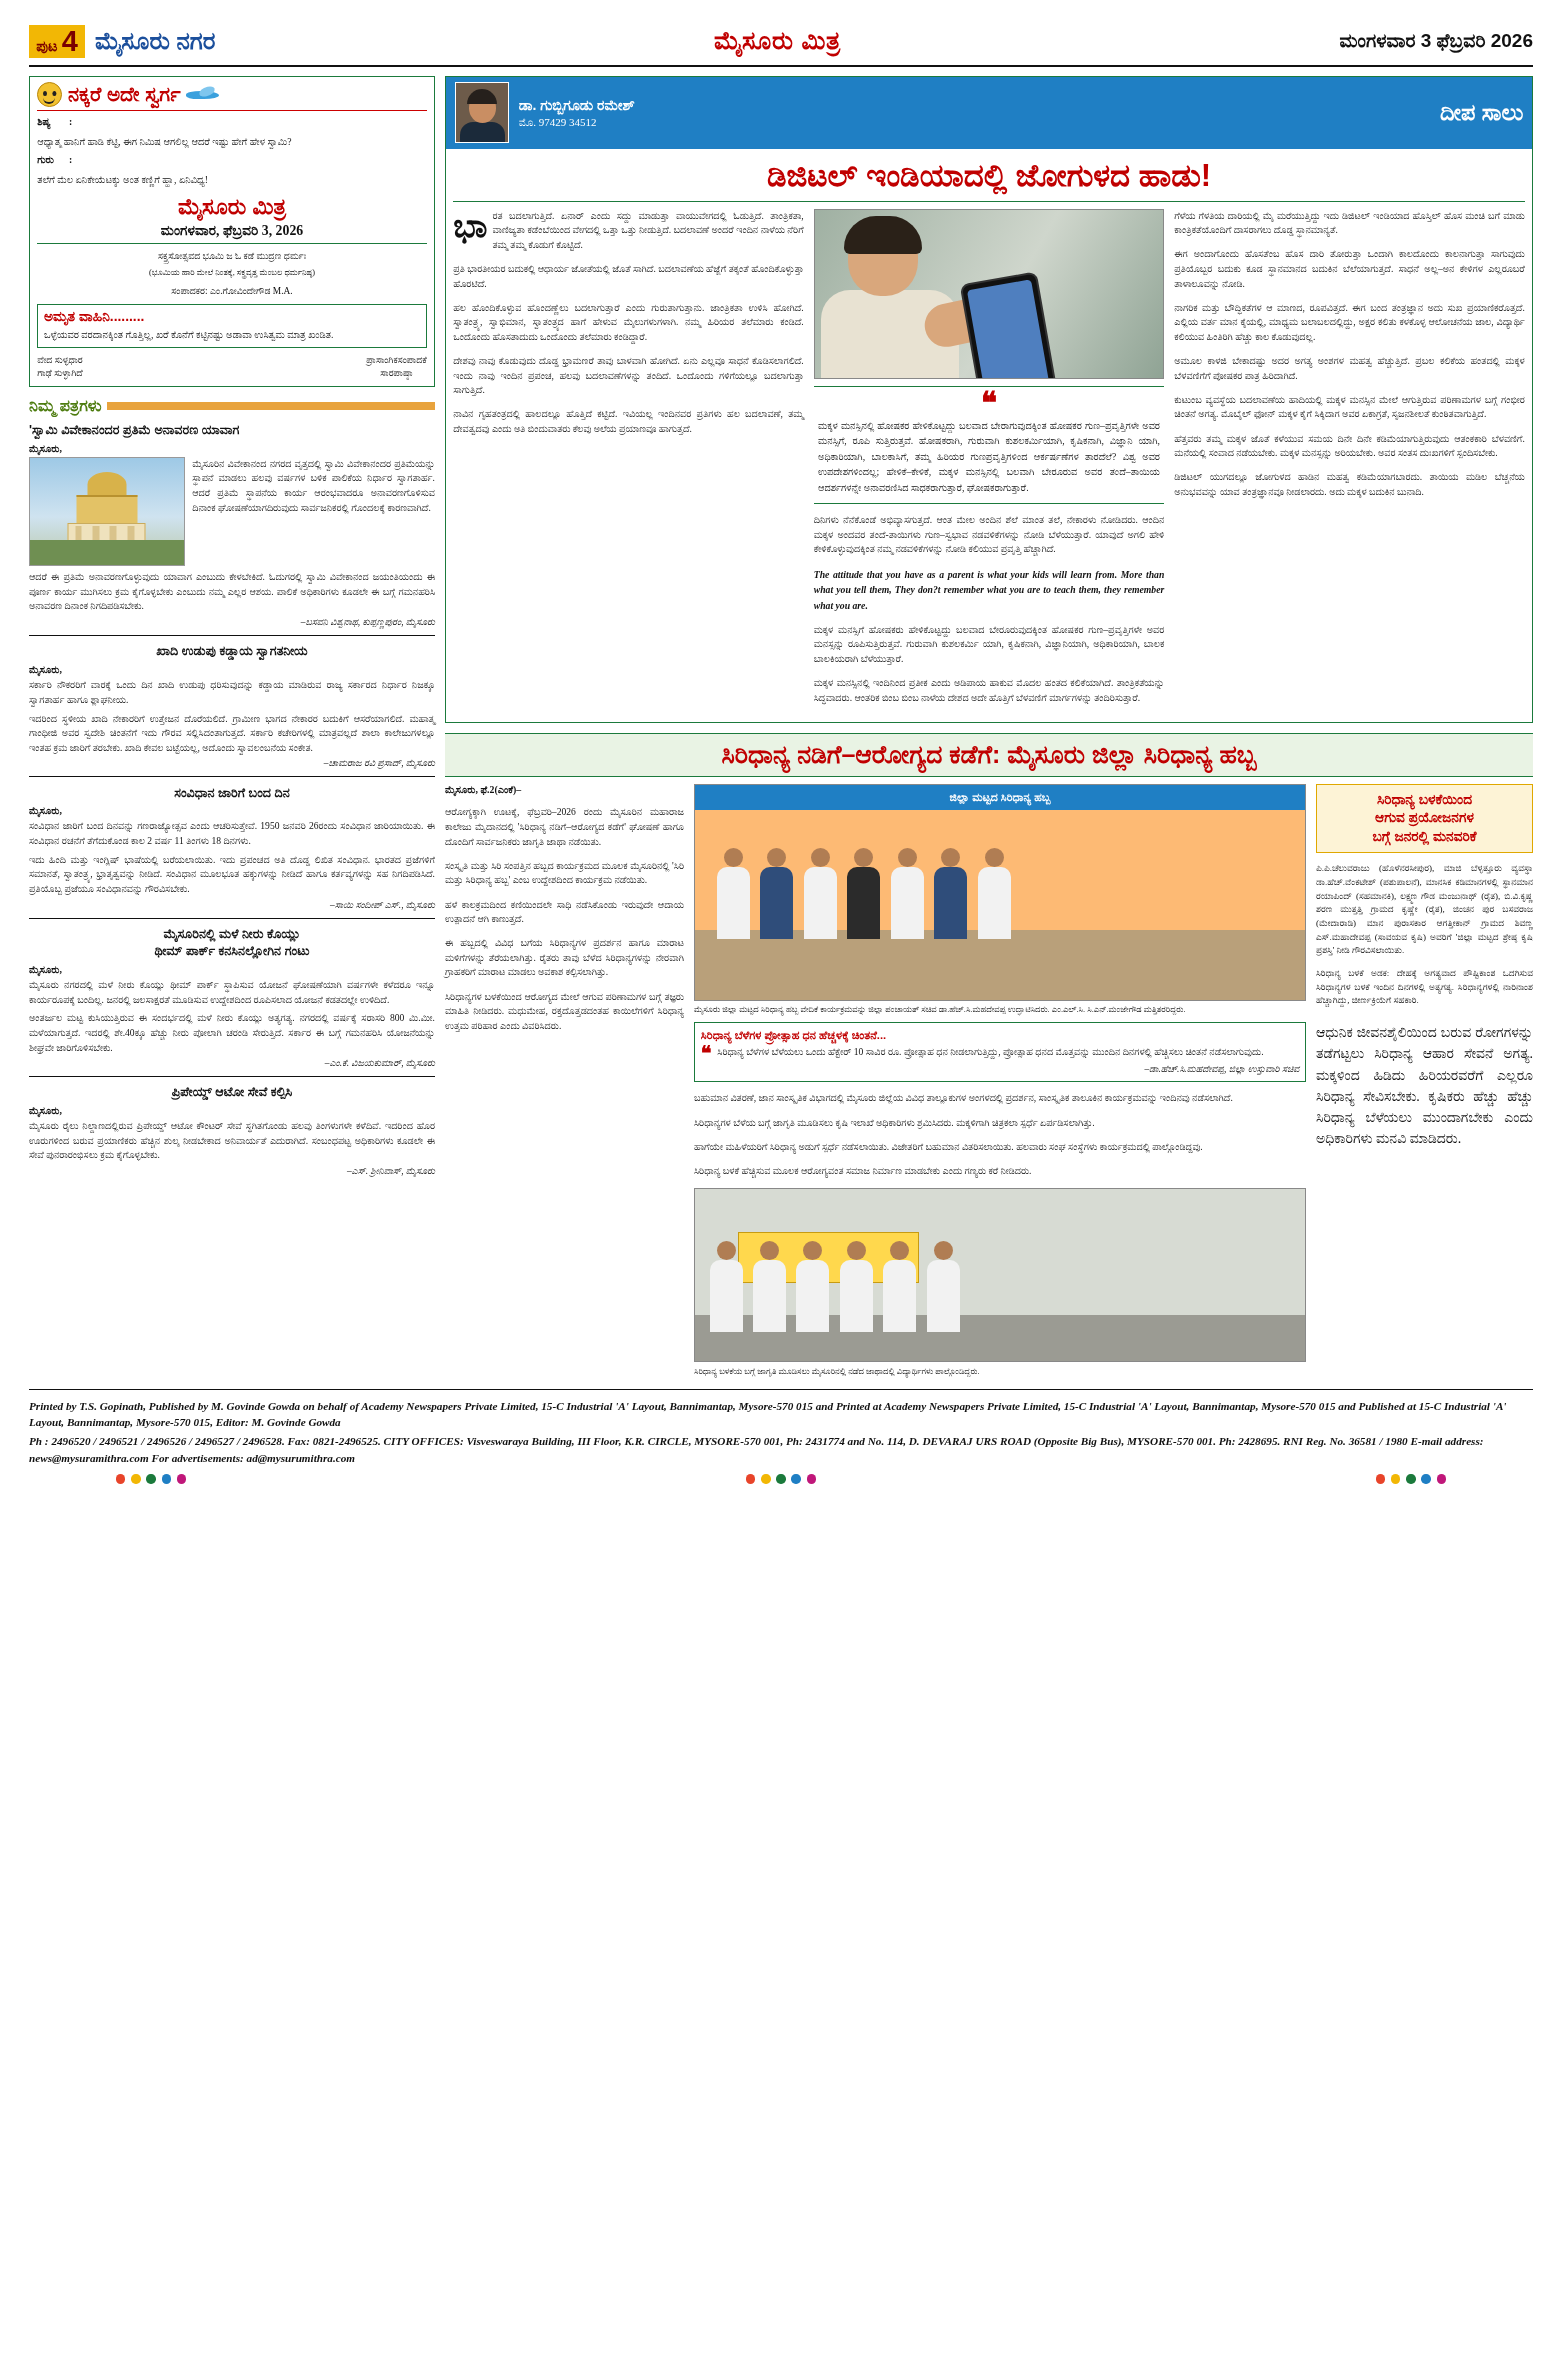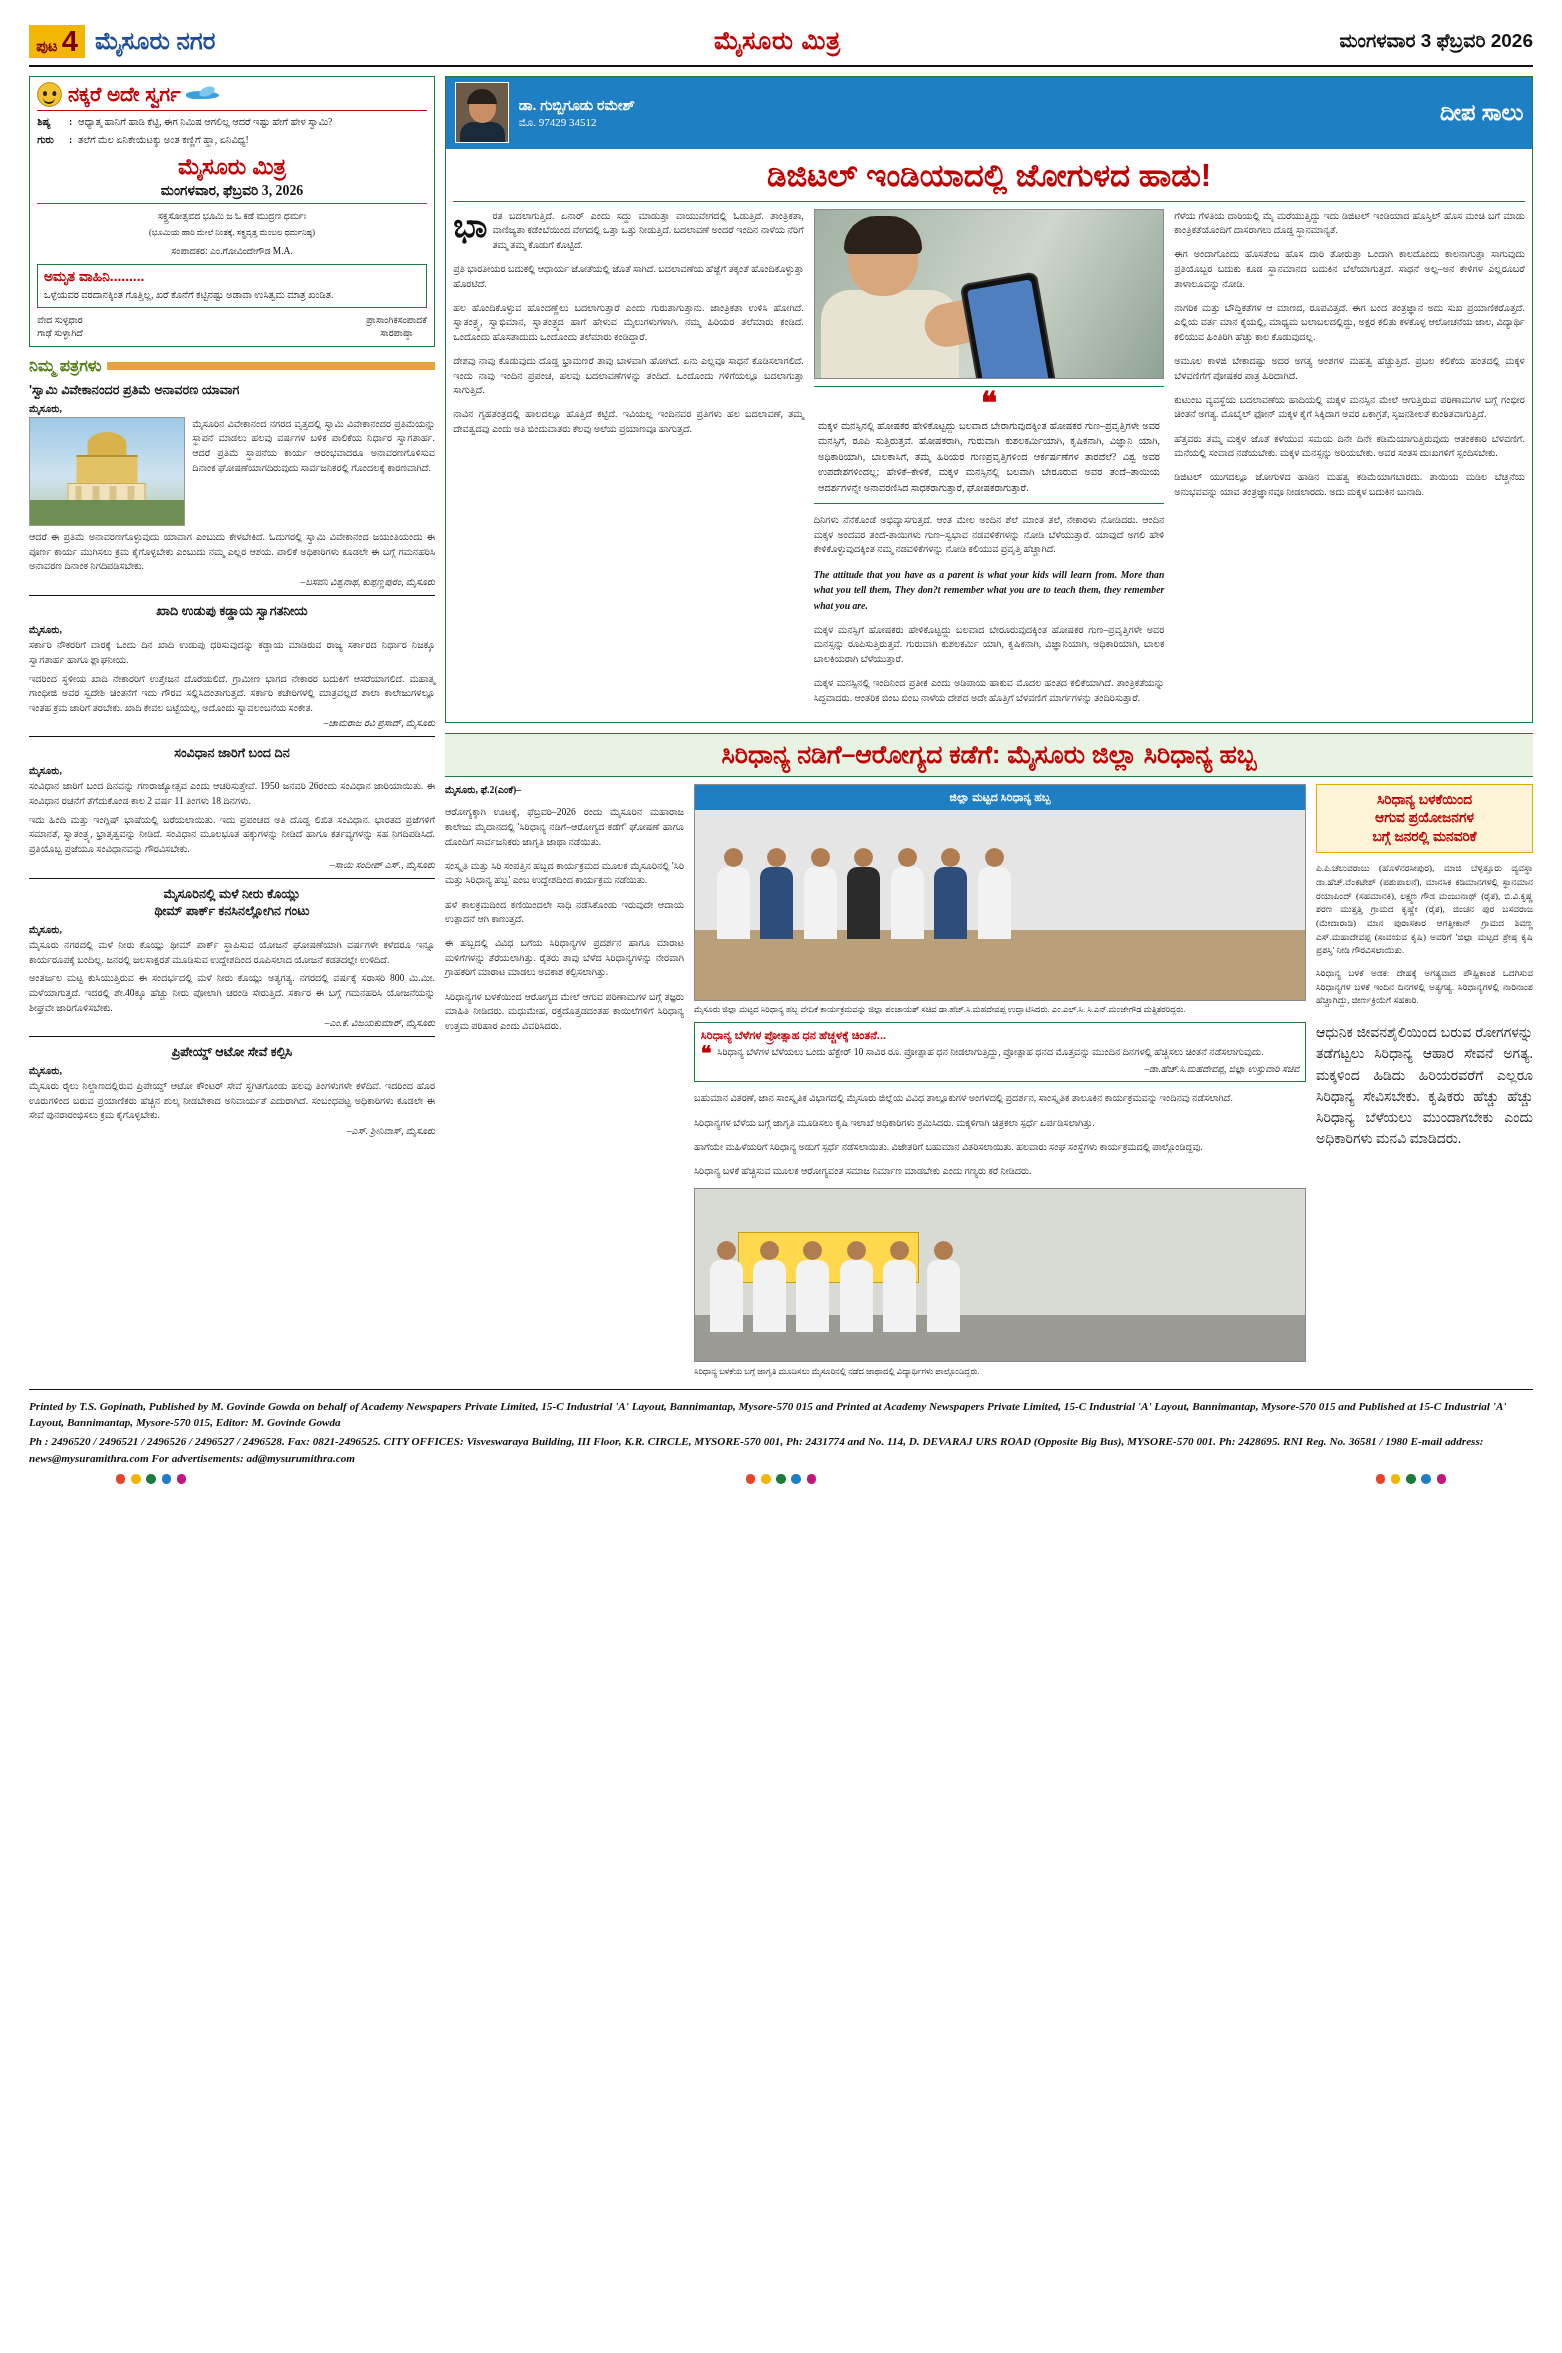--- a/index.html
+++ b/index.html
@@ -31,21 +31,21 @@
   .box { border:1.4px solid #1b7a3c; padding:5.8px 7.2px; margin-bottom:10px; }
   .cartoon-head { display:flex; align-items:center; gap:5.8px; border-bottom:0.7px solid #c00; padding-bottom:2.9px; }
   .cartoon-title { font-size:20px; font-weight:bold; color:#c00000; font-family:"Liberation Sans", sans-serif; }
   .smiley { width:25px; height:25px; border-radius:50%; background:#f2c230; border:1.4px solid #b8860b; position:relative; flex:none; }
   .smiley:before { content:""; position:absolute; left:5px; top:7.2px; width:3.6px; height:5px; background:#222; border-radius:50%; box-shadow:9.4px 0 0 #222; }
   .smiley:after { content:""; position:absolute; left:5px; top:13px; width:12.3px; height:5.8px; border-bottom:2.2px solid #222; border-radius:0 0 7.2px 7.2px; }
   .dove { width:41px; height:16px; position:relative; }
   .dove:before { content:""; position:absolute; left:0; top:4.3px; width:33px; height:8px; background:#3aa0dd; border-radius:50% 60% 50% 40%; }
   .dove:after { content:""; position:absolute; left:13px; top:0px; width:16px; height:8.7px; background:#7fc6ee; border-radius:60% 40% 60% 40%; transform:rotate(-14deg); }
 
-  .dialog { display:flex; gap:5.8px; font-size:9.8px; line-height:1.45; margin-top:3.6px; }
+  .dialog { display:flex; gap:5.8px; font-size:9.8px; line-height:1.45; margin-top:3.6px;flex-direction:column; }
   .spk { width:35px; flex:none; font-weight:bold; }
   .spk .colon { float:right; }
   .dlg-text { flex:1; }
 
   .paper-name { text-align:center; font-size:22px; font-weight:bold; color:#c00000; font-family:"Liberation Sans", sans-serif; margin-top:7.2px; }
   .paper-date { text-align:center; font-size:13.8px; font-weight:bold; margin-top:2.9px; border-bottom:0.7px solid #1b7a3c; padding-bottom:4.3px; }
   .cred { font-size:9.4px; line-height:1.5; text-align:center; margin-top:4.3px; }
 
   .amrutha { border:0.7px solid #1b7a3c; margin-top:5.8px; padding:4.3px 5.8px; }
   .amrutha h4 { margin:0 0 2.9px 0; font-size:13.8px; color:#c00000; font-family:"Liberation Sans", sans-serif; }
@@ -104,21 +104,21 @@
   .quotebox { border-top:1.4px solid #1b7a3c; border-bottom:1.4px solid #1b7a3c; padding:7.2px 4.3px; margin:5.8px 0; }
   .qmark { text-align:center; font-size:30px; color:#c00000; font-weight:bold; line-height:0.6; font-family:"Liberation Sans", sans-serif; }
   .qtext { font-size:9.7px; line-height:1.6; text-align:justify; margin-top:5.8px; }
   .qtext.en { font-style:italic; font-weight:bold; }
 
   
   .siri-head { background:#e9f3e4; border-top:1.4px solid #1b7a3c; border-bottom:1.4px solid #1b7a3c; padding:5.8px 7.2px; margin-top:10px; }
   .siri-head .t { font-size:25px; font-weight:bold; color:#c00000; font-family:"Liberation Sans", sans-serif; text-align:center; }
   .siri-grid { display:flex; gap:10px; padding:7.2px 0 0 0; }
   .siri-c { flex:1; }
-  .event-photo { height:217px; border:0.7px solid #888; position:relative; overflow:hidden; background:#e5e5e5; }
+  .event-photo { height:217px; border:0.7px solid #888; position:relative; overflow:hidden; background:#fdba74; }
   .event-photo .banner { position:absolute; left:0; right:0; top:0; height:25px; background:#1f7fc4; color:#fff; font-size:11px; font-weight:bold; display:flex; align-items:center; justify-content:center; font-family:"Liberation Sans", sans-serif; }
   .event-photo .stage { position:absolute; left:0; right:0; bottom:0; height:70px; background:#b9a07a; }
   .ppl { position:absolute; bottom:61px; width:33px; }
   .ppl .h { width:19px; height:19px; border-radius:50%; background:#b07d53; margin:0 auto; }
   .ppl .b { width:33px; height:72px; background:#f2f2f2; border-radius:10px 10px 0 0; }
   .ppl.dark .b { background:#2b2b2b; }
   .ppl.blue .b { background:#2f4d7a; }
   .caption { font-size:8.4px; line-height:1.45; text-align:justify; margin-top:3.6px; }
 
   .side-head { background:#fdf3d6; border:1.4px solid #e0a800; padding:5.8px; text-align:center; }

